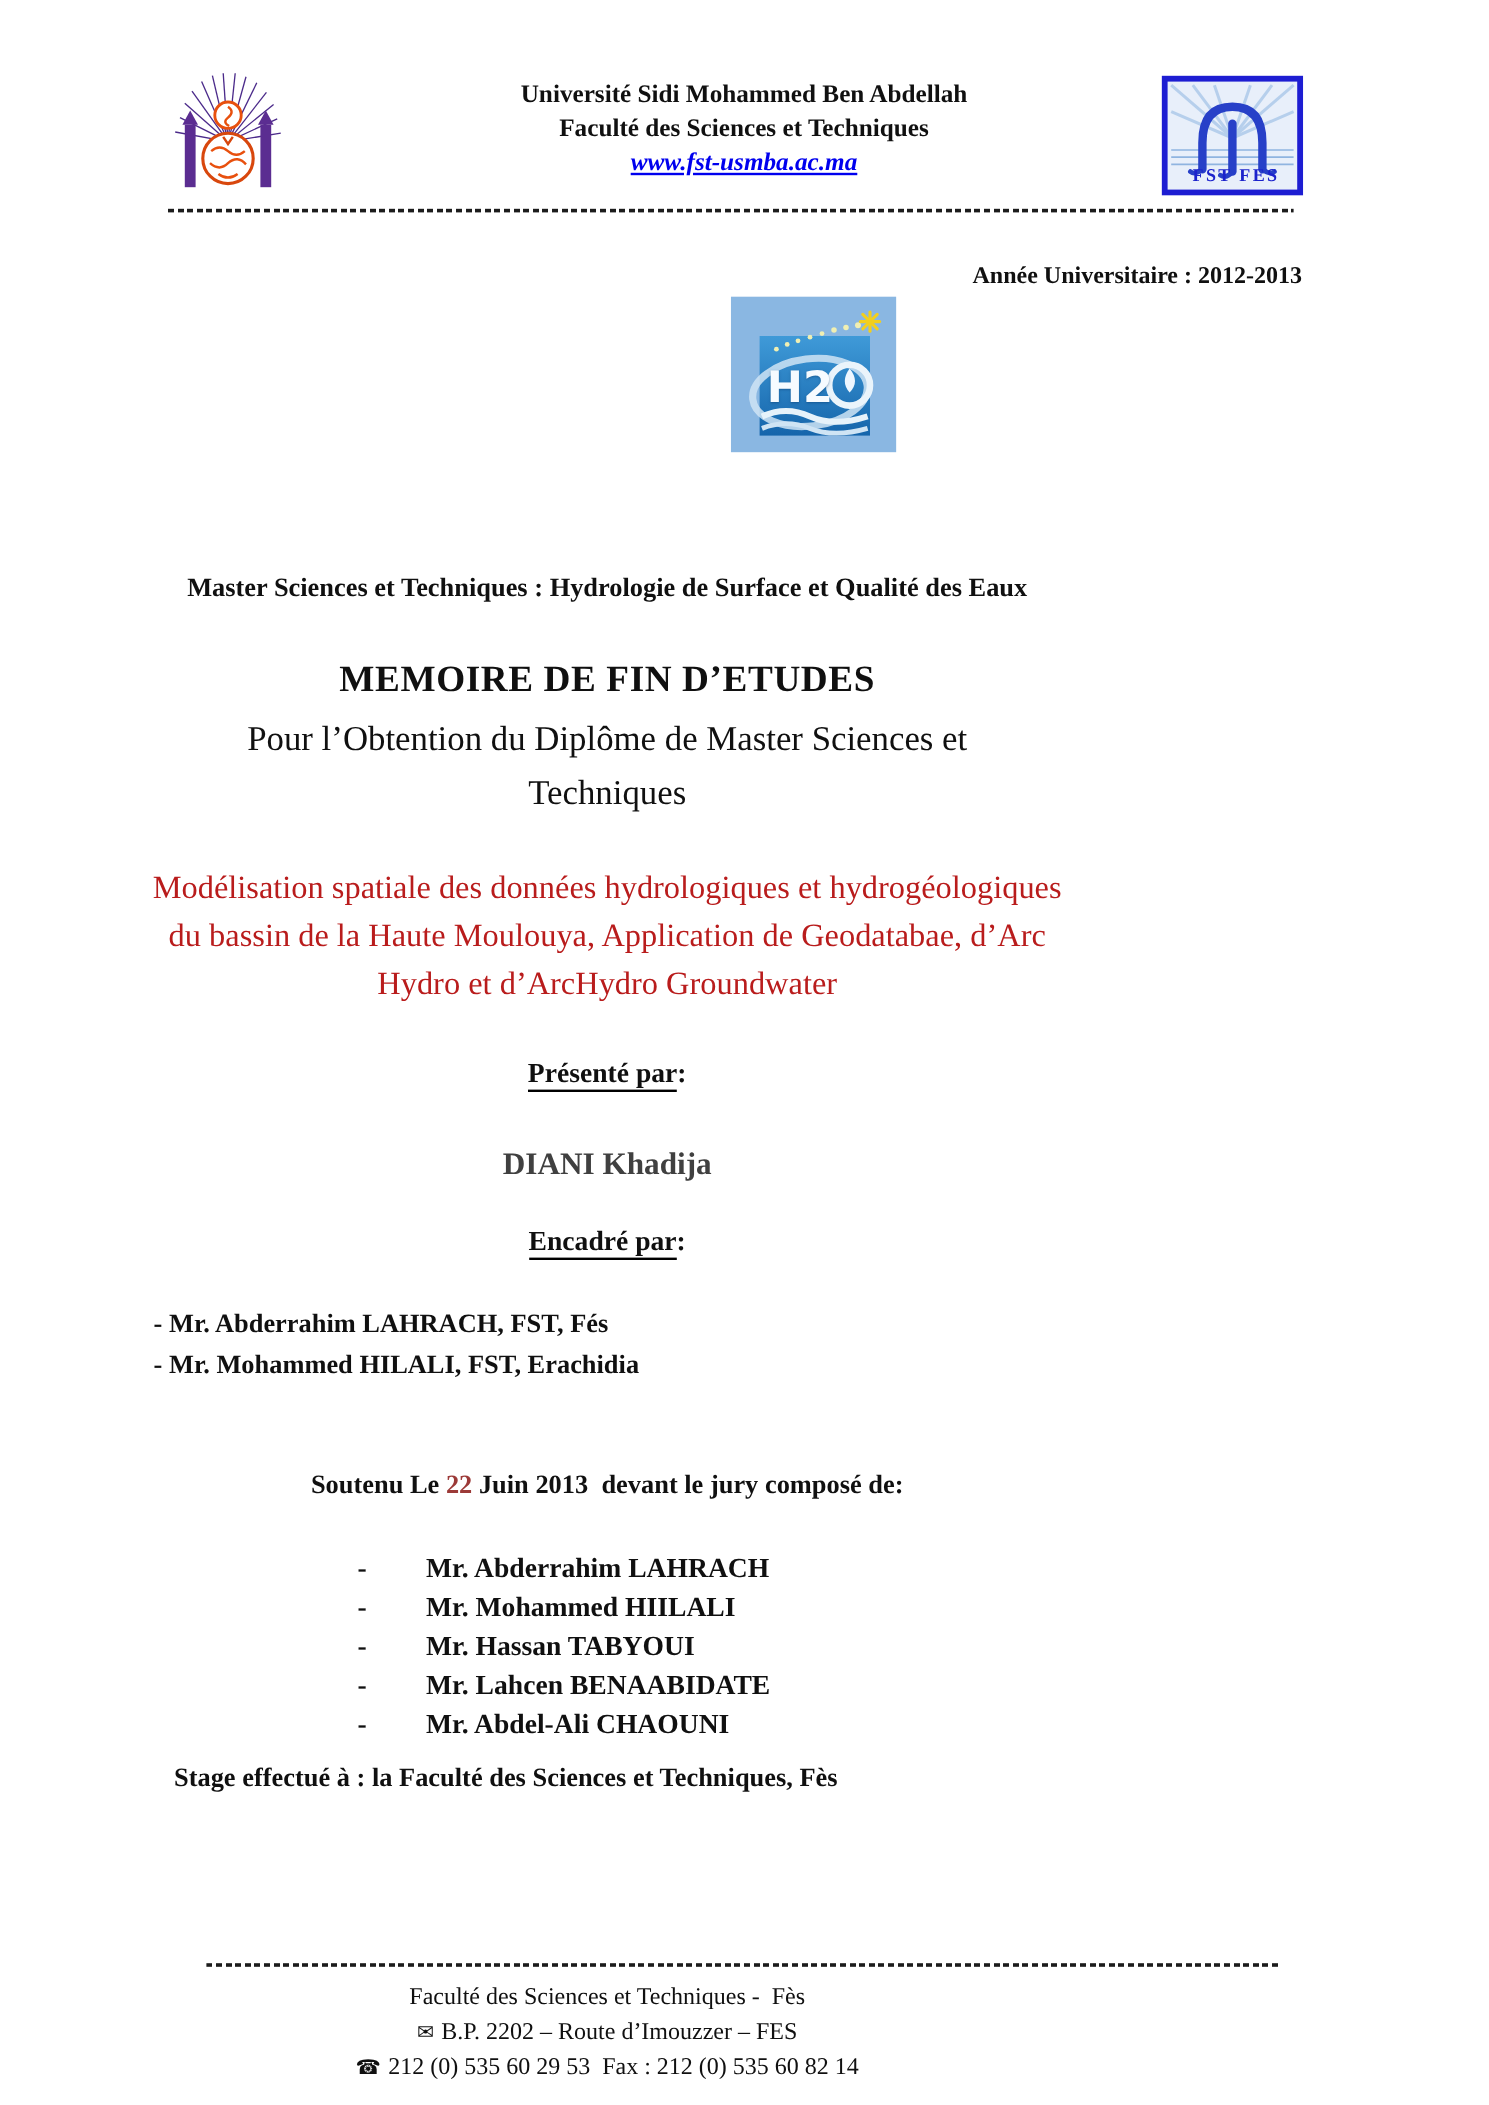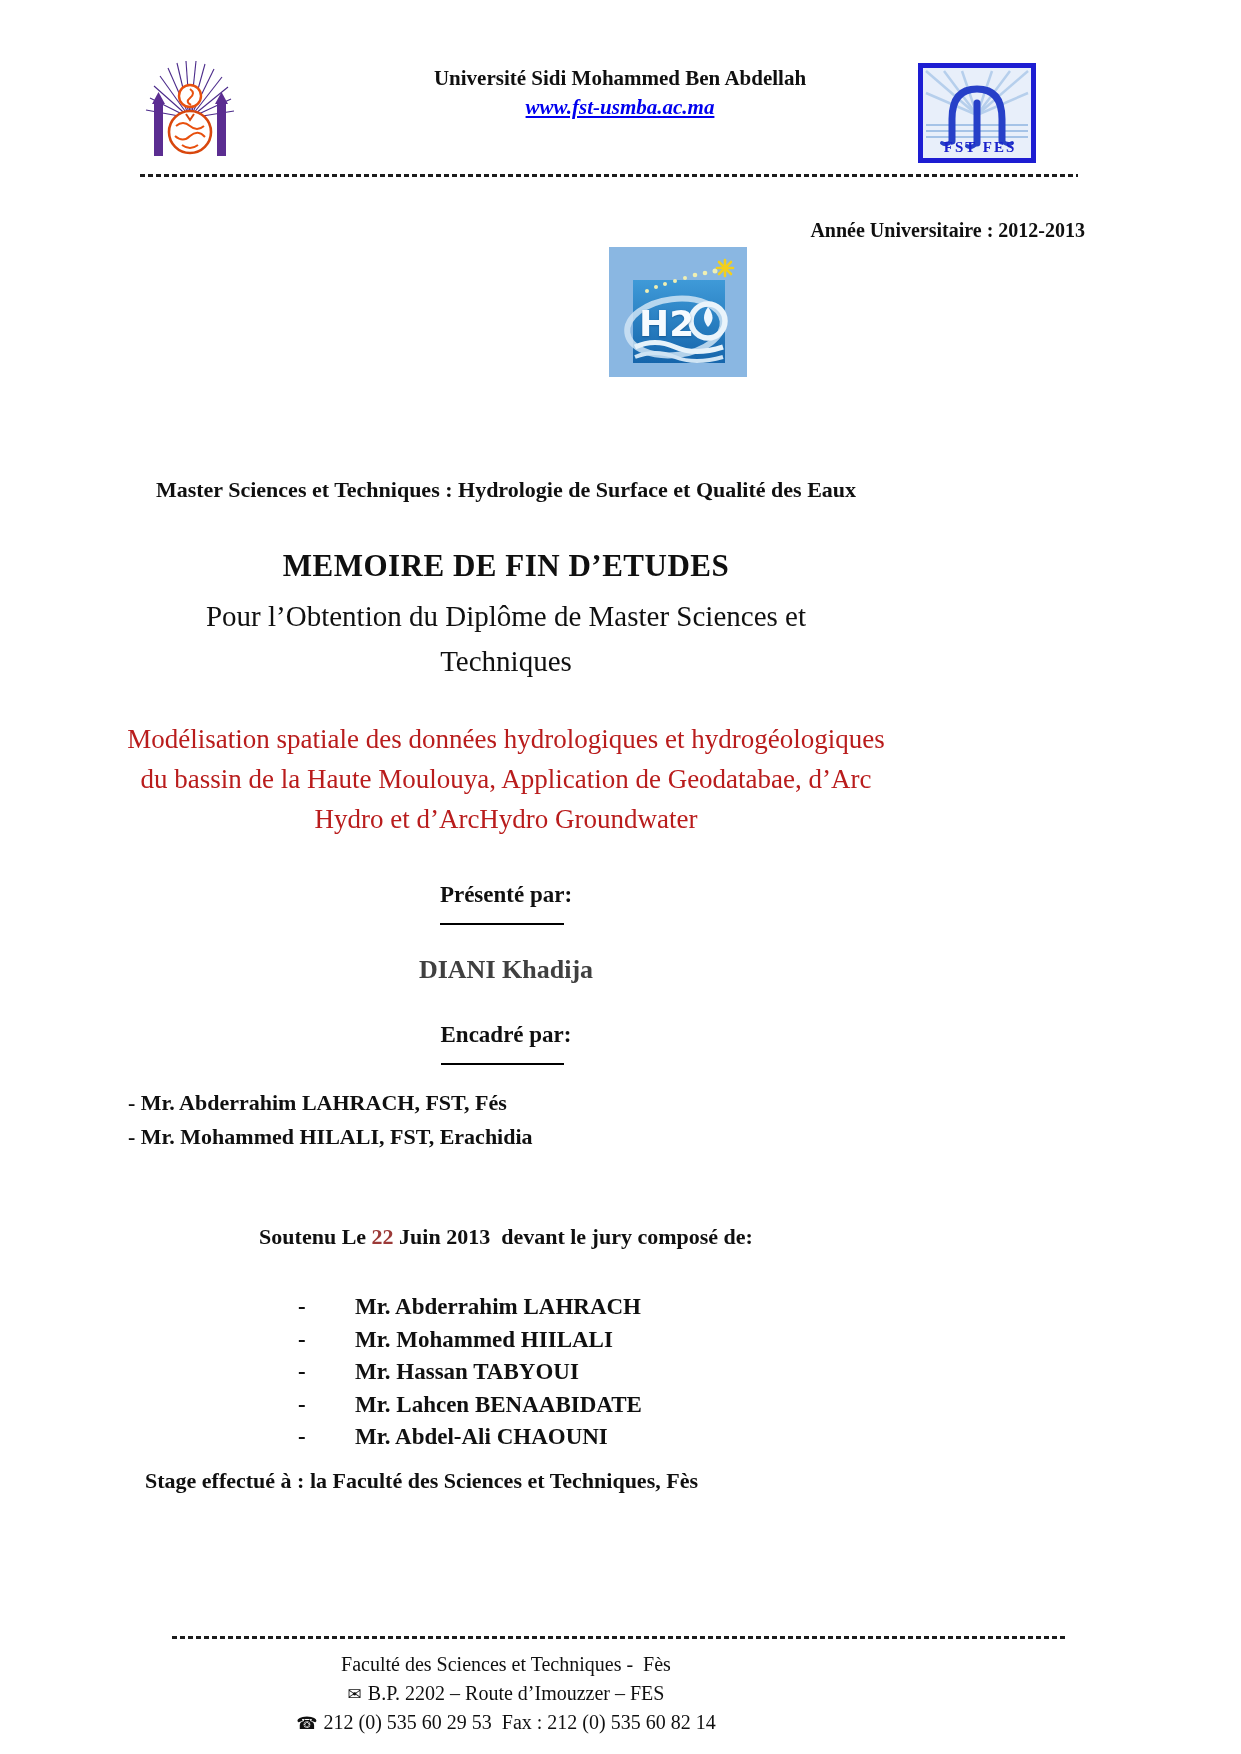--- a/index.html
+++ b/index.html
@@ -27,21 +27,21 @@
   .dashes{
     height:3px;
     background:repeating-linear-gradient(to right,#1c1c1c 0 5px,transparent 5px 8px);
   }
   .top-dashes{top:174px;left:140px;width:938px;}
   .bottom-dashes{top:1636px;left:172px;width:893px;}
   .annee{top:189px;right:156px;font-size:20px;font-weight:bold;margin-top:30px;}
 
   
   .left-logo{top:60px;left:144px;width:92px;height:112px;}
-  .right-logo{top:63px;left:918px;width:124px;height:100px;}
+  .right-logo{top:63px;left:968px;width:124px;height:100px;}
   .fst-caption{
     position:absolute;left:0;bottom:7px;width:100%;
     text-align:center;font-size:15px;font-weight:bold;
     color:#1c23cc;letter-spacing:2px;
     font-family:"Liberation Serif", serif;
   }
   .h2o-logo{top:247px;left:609px;width:138px;height:162px;}
   .h2o-text{
     position:absolute;left:30px;top:56px;
     font-family:"DejaVu Sans", sans-serif;
@@ -49,21 +49,21 @@
     text-shadow:0 1px 2px rgba(10,60,110,.5);
   }
 
   
   .program{top:477px;font-size:22px;font-weight:bold;}
   .memoire{top:548px;font-size:31px;font-weight:bold;letter-spacing:.5px;}
   .diploma{top:594px;font-size:29px;line-height:45px;}
   .thesis{top:719px;font-size:27px;line-height:40px;color:#b91c1c;}
 
   .center-label{font-size:23px;font-weight:bold;}
-  .ul{border-bottom:2px solid #000;padding-bottom:16px;}
+  .ul{border-bottom:2px solid #000;padding-bottom:1px;}
   .presente{top:882px;}
   .author{top:955px;font-size:26px;font-weight:bold;color:#404040;}
   .encadre{top:1022px;}
 
   .supervisors{top:1086px;left:128px;font-size:22px;font-weight:bold;line-height:34px;}
 
   .soutenu{top:1224px;font-size:22px;font-weight:bold;}
   .date-red{color:#9c3a38;}
 
   .jury{top:1291px;left:298px;font-size:23px;font-weight:bold;line-height:32.6px;}
@@ -106,20 +106,21 @@
       <circle cx="46" cy="36" r="11" fill="#ffffff" stroke="#e8500e" stroke-width="2.4"></circle>
       <path d="M46 29 q6 4 0 9 q-5 4 1 7" fill="none" stroke="#e8500e" stroke-width="2"></path>
       <circle cx="46" cy="72" r="21" fill="#ffffff" stroke="#d8470d" stroke-width="2.6"></circle>
       <path d="M32 66 q7 -6 14 0 q7 6 14 0 M31 76 q8 7 15 0 q8 -7 15 1 M38 85 q8 6 16 0" fill="none" stroke="#e8500e" stroke-width="2"></path>
       <path d="M42 54 l4 6 l4 -6" fill="none" stroke="#d8470d" stroke-width="2"></path>
     </svg>
   </div>
 
   <div class="abs hdr-text">
     <div class="hdr-line">Université Sidi Mohammed Ben Abdellah</div>
+    <div class="hdr-line">Faculté des Sciences et Techniques</div>
     <a class="hdr-link" href="#">www.fst-usmba.ac.ma</a>
   </div>
 
   <div class="abs right-logo">
     <svg width="118" height="100" viewBox="0 0 118 100">
       <rect x="2.5" y="2.5" width="113" height="95" fill="#e8effa" stroke="#1d1dd2" stroke-width="5"></rect>
       <g stroke="#b6cfec" stroke-width="2.5">
         <line x1="8" y1="8" x2="59" y2="52"></line>
           <line x1="110" y1="8" x2="59" y2="52"></line>
         <line x1="8" y1="30" x2="59" y2="52"></line>

